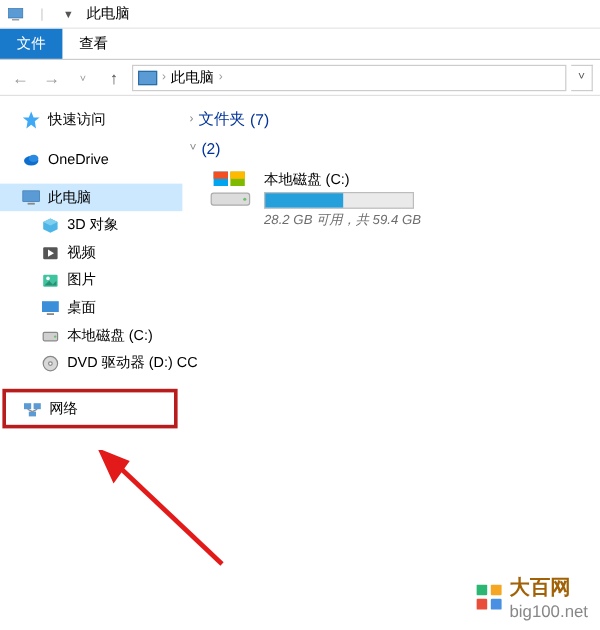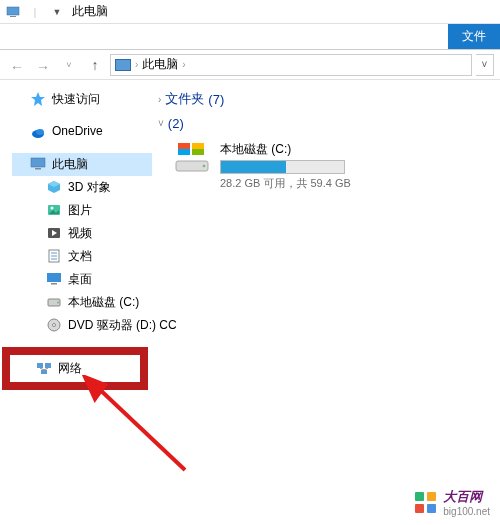--- a/index.html
+++ b/index.html
@@ -34,21 +34,20 @@
     .title-text {
       font-size: 12px;
       color: #000;
     }
     .menubar {
       height: 26px;
       display: flex;
       align-items: stretch;
       background: #fff;
       border-bottom: 1px solid #ccc;
-      justify-content: flex-end;
     }
     .menu-item {
       padding: 0 14px;
       font-size: 12px;
       display: flex;
       align-items: center;
       cursor: pointer;
     }
     .menu-file {
       background: #1979ca;
@@ -110,38 +109,37 @@
       display: flex;
       height: calc(100% - 80px);
     }
     .sidebar {
       width: 152px;
       padding: 8px 0;
       font-size: 12px;
     }
     .side-item {
       display: flex;
-      align-items: flex-start;
+      align-items: flex-end;
       padding: 3px 0 3px 18px;
       gap: 6px;
       cursor: pointer;
       white-space: nowrap;
-      margin-left: 12px;
     }
     .side-item.nested {
       padding-left: 34px;
     }
     .side-item.selected {
       background: #cce8ff;
     }
     .side-sep {
       height: 10px;
     }
     .network-box {
-      border: 8px solid #b91c1c;
+      border: 3px solid #b91c1c;
       margin: 0 4px 0 2px;
       padding: 2px 0;
     }
     .side-icon {
       width: 16px;
       height: 16px;
       display: inline-flex;
       align-items: center;
       justify-content: center;
       flex-shrink: 0;
@@ -197,41 +195,41 @@
       background: #eaeaea;
       position: relative;
     }
     .drive-fill {
       height: 100%;
       background: #26a0da;
     }
     .drive-stats {
       color: #6d6d6d;
       font-size: 11px;
+      font-style: italic;
     }
     .watermark {
       position: absolute;
       bottom: 8px;
       right: 10px;
       display: flex;
       align-items: center;
       gap: 6px;
     }
     .wm-logo {
       width: 22px;
       height: 22px;
     }
     .wm-text {
-      font-size: 13px;
+      font-size: 17px;
       font-weight: bold;
-      color: #701a75;
-      font-style: italic;
+      color: #a16207;
     }
     .wm-sub {
-      font-size: 10px;
+      font-size: 14px;
       color: #888;
     }
     .arrow-annot {
       position: absolute;
       top: 375px;
       left: 80px;
       pointer-events: none;
     }
     .arrow-line {
       width: 110px;
@@ -251,20 +249,21 @@
         <rect x="4" y="11" width="6" height="1" fill="#888"></rect>
       </svg>
   </span>
   <span class="title-icon" style="color:#ccc;font-size:11px;">|</span>
   <span class="title-icon" style="color:#555;font-size:9px;">▼</span>
   <span class="title-text">此电脑</span>
 </div>
 
 <div class="menubar">
   <div class="menu-item menu-file">文件</div>
+  <div class="menu-item">查看</div>
 </div>
 
 <div class="addressbar">
   <div class="nav-arrow">←</div>
   <div class="nav-arrow">→</div>
   <div class="nav-arrow" style="font-size:9px;">˅</div>
   <div class="nav-arrow active">↑</div>
   <div class="addr-box">
     <span class="addr-pc-icon"></span>
     <span class="chevron">›</span>
@@ -311,46 +310,35 @@
         <svg width="16" height="16" viewBox="0 0 16 16">
             <polygon points="8,2 14,5 14,11 8,14 2,11 2,5" fill="#4fb5e6"></polygon>
             <polygon points="8,2 14,5 8,8 2,5" fill="#7fd0f0"></polygon>
           </svg>
       </span>
       <span>3D 对象</span>
     </div>
     <div class="side-item nested">
       <span class="side-icon">
         <svg width="16" height="16" viewBox="0 0 16 16">
+            <rect x="2" y="3" width="12" height="10" fill="#555" rx="1"></rect>
+            <polygon points="6,5 6,11 11,8" fill="#fff"></polygon>
+          </svg>
+      </span>
+      <span>视频</span>
+    </div>
+    <div class="side-item nested">
+      <span class="side-icon">
+        <svg width="16" height="16" viewBox="0 0 16 16">
             <rect x="2" y="3" width="12" height="10" fill="#40c4a0" rx="1"></rect>
             <circle cx="6" cy="6" r="1.5" fill="#fff"></circle>
             <polygon points="3,12 7,8 10,11 13,8 13,12" fill="#2a8f73"></polygon>
           </svg>
       </span>
       <span>图片</span>
-    </div>
-    <div class="side-item nested">
-      <span class="side-icon">
-        <svg width="16" height="16" viewBox="0 0 16 16">
-            <rect x="2" y="3" width="12" height="10" fill="#555" rx="1"></rect>
-            <polygon points="6,5 6,11 11,8" fill="#fff"></polygon>
-          </svg>
-      </span>
-      <span>视频</span>
-    </div>
-    <div class="side-item nested">
-      <span class="side-icon">
-        <svg width="16" height="16" viewBox="0 0 16 16">
-            <rect x="3" y="2" width="10" height="12" fill="#fff" stroke="#888"></rect>
-            <line x1="5" y1="5" x2="11" y2="5" stroke="#5b9bd5"></line>
-            <line x1="5" y1="8" x2="11" y2="8" stroke="#5b9bd5"></line>
-            <line x1="5" y1="11" x2="11" y2="11" stroke="#5b9bd5"></line>
-          </svg>
-      </span>
-      <span>文档</span>
     </div>
     <div class="side-item nested">
       <span class="side-icon">
         <svg width="16" height="16" viewBox="0 0 16 16">
             <rect x="1" y="2" width="14" height="9" fill="#3a8fd8"></rect>
             <rect x="5" y="12" width="6" height="1.5" fill="#888"></rect>
           </svg>
       </span>
       <span>桌面</span>
     </div>

